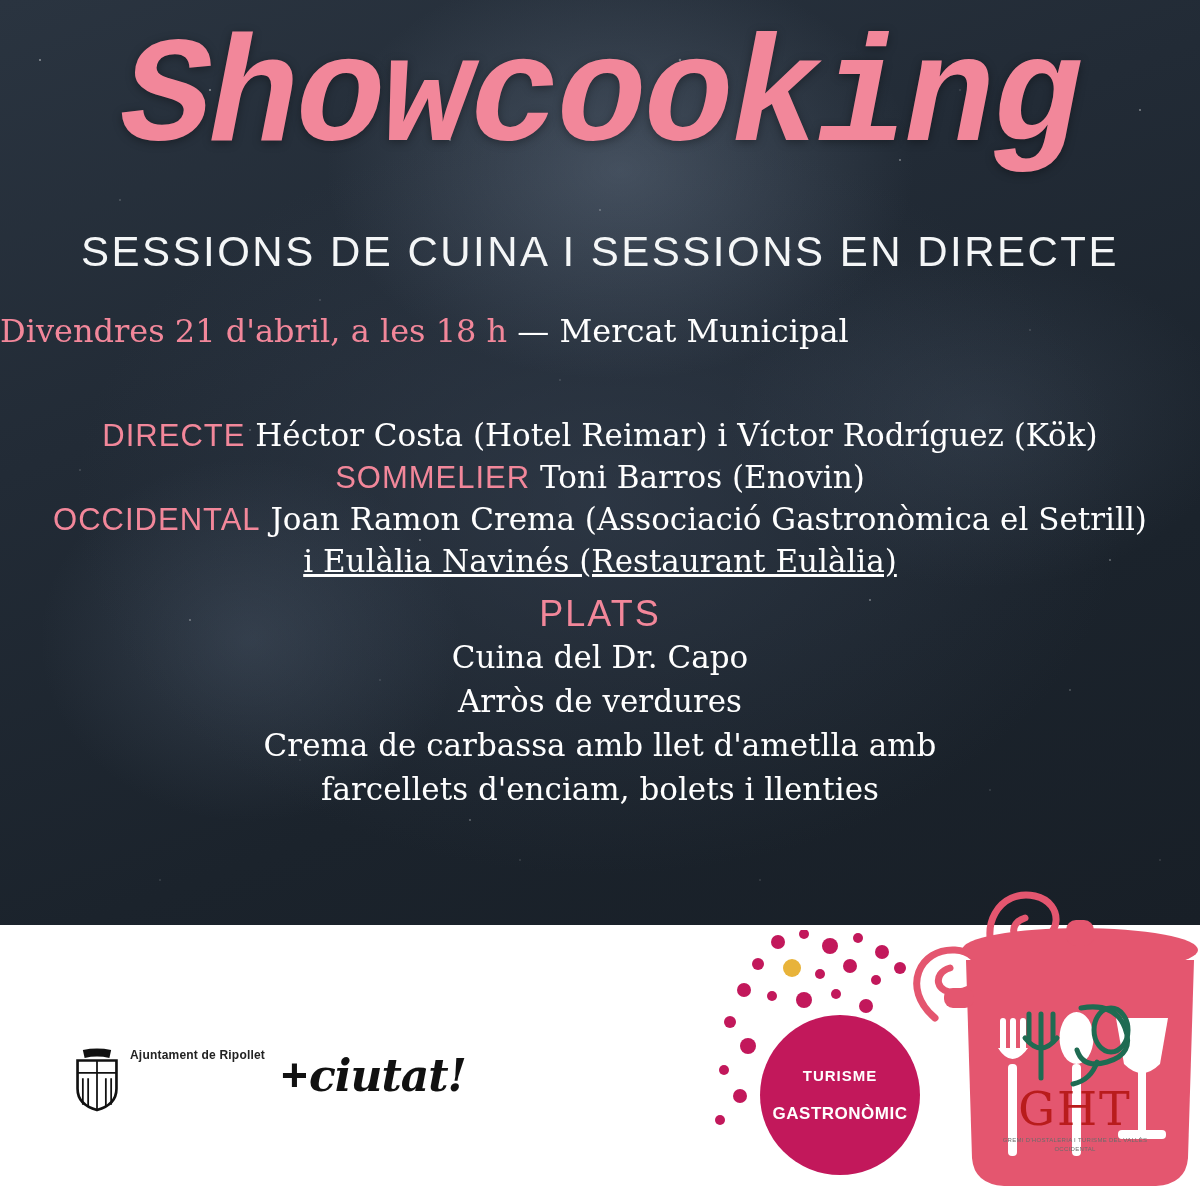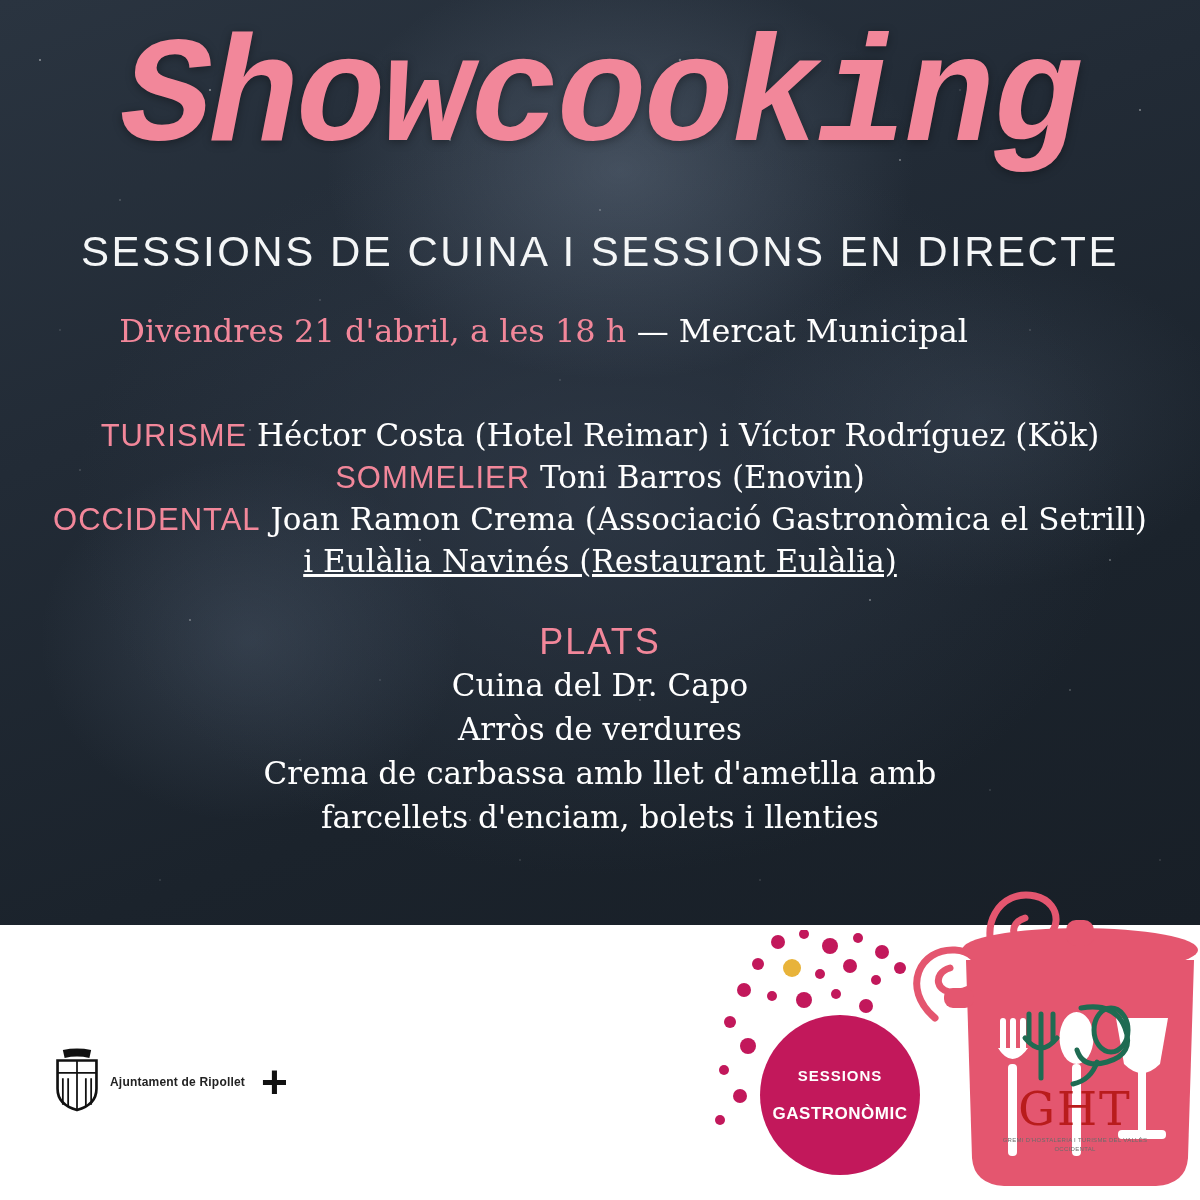--- a/index.html
+++ b/index.html
@@ -105,21 +105,21 @@
     color: #f4f6f7;
     font-weight: 400;
     z-index: 4;
   }
 
   .dateline {
     position: absolute;
     left: 0;
     top: 312px;
     width: 968px;
-    text-align: right;
+    text-align: left;
     font-family: "DejaVu Serif", serif;
     font-size: 32px;
     color: #ffffff;
     z-index: 4;
   }
   .dateline .accent { color: #f2879a; }
 
   
   .credits {
     position: absolute;
@@ -142,21 +142,21 @@
     letter-spacing: 1px;
     font-size: 31px;
   }
   .credit-cont {
     font-size: 31px;
     line-height: 1.3;
     text-decoration: underline;
   }
 
   .plats-head {
-    margin-top: 40px;
+    margin-top: 12px;
     font-family: "Liberation Sans", sans-serif;
     color: #f2879a;
     font-size: 36px;
     letter-spacing: 2px;
   }
   .dish {
     font-size: 31px;
     line-height: 1.42;
   }
 
@@ -175,24 +175,24 @@
     position: absolute;
     left: 0;
     top: 925px;
     width: 1200px;
     height: 275px;
     background: #ffffff;
   }
 
   .logo-ajuntament {
     position: absolute;
-    left: 54px;
+    left: 74px;
     top: 1048px;
     display: flex;
-    align-items: center;
+    align-items: flex-start;
     gap: 10px;
     z-index: 5;
   }
   .shield-text {
     font-size: 12px;
     color: #222;
     font-weight: bold;
     letter-spacing: 0.2px;
     white-space: nowrap;
   }
@@ -285,21 +285,21 @@
 
   <div class="subtitle">SESSIONS DE CUINA I SESSIONS EN DIRECTE</div>
 
   <div class="dateline">
     <span class="accent">Divendres 21 d'abril, a les 18 h</span><span> — Mercat Municipal</span>
   </div>
 
   <div class="credits">
 
     <div class="credit-line">
-      <span class="lbl">TURISME</span><span> Héctor Costa (Hotel Reimar) i Víctor Rodríguez (Kök)</span>
+      <span class="lbl">DIRECTE</span><span> Héctor Costa (Hotel Reimar) i Víctor Rodríguez (Kök)</span>
     </div>
 
     <div class="credit-line">
       <span class="lbl">SOMMELIER</span><span> Toni Barros (Enovin)</span>
     </div>
 
     <div class="credit-line">
       <span class="lbl">OCCIDENTAL</span><span> Joan Ramon Crema (Associació Gastronòmica el Setrill)</span>
     </div>
 
@@ -357,20 +357,21 @@
         <path d="M10 34 L10 64 M16 34 L16 66 M36 34 L36 66 M42 34 L42 64" stroke="#111" stroke-width="2"></path>
         <path d="M10 2 q16 -3 32 0 l-2 9 q-14 -3 -28 0 z" fill="#111"></path>
         <circle cx="17" cy="6" r="3" fill="#111"></circle>
         <circle cx="26" cy="4" r="3" fill="#111"></circle>
         <circle cx="35" cy="6" r="3" fill="#111"></circle>
       </svg>
     </span>
     <span class="shield-text">Ajuntament de Ripollet</span>
     <span class="ciutat">
       <span class="plus">+</span>
+        <span>ciutat!</span>
     </span>
   </div>
 
   <div class="logo-ripollet">
     <svg viewBox="0 0 250 240" width="250" height="240" xmlns="http://www.w3.org/2000/svg">
       <g>
         <circle cx="78" cy="12" r="7" fill="#c2185b"></circle>
         <circle cx="104" cy="4" r="5" fill="#c2185b"></circle>
         <circle cx="130" cy="16" r="8" fill="#c2185b"></circle>
         <circle cx="158" cy="8" r="5" fill="#c2185b"></circle>
@@ -387,21 +388,21 @@
         <circle cx="136" cy="64" r="5" fill="#c2185b"></circle>
         <circle cx="166" cy="76" r="7" fill="#c2185b"></circle>
         <circle cx="30" cy="92" r="6" fill="#c2185b"></circle>
         <circle cx="48" cy="116" r="8" fill="#c2185b"></circle>
         <circle cx="24" cy="140" r="5" fill="#c2185b"></circle>
         <circle cx="40" cy="166" r="7" fill="#c2185b"></circle>
         <circle cx="20" cy="190" r="5" fill="#c2185b"></circle>
       </g>
     </svg>
     <div class="ripollet-circle">
-      <div class="rip-1">SESSIONS</div>
+      <div class="rip-1">TURISME</div>
       <div class="rip-2">GASTRONÒMIC</div>
     </div>
   </div>
 
   <div class="logo-ght">
     <svg viewBox="0 0 180 90" width="180" height="90" xmlns="http://www.w3.org/2000/svg">
       <g fill="none" stroke="#1f6b52" stroke-width="5" stroke-linecap="round">
         <path d="M96 8 q34 -6 44 20 q10 26 -18 34 q-24 7 -30 -12"></path>
         <path d="M112 62 q-6 18 -24 22"></path>
         <path d="M44 14 l0 26 M56 14 l0 26 M68 14 l0 26"></path>

